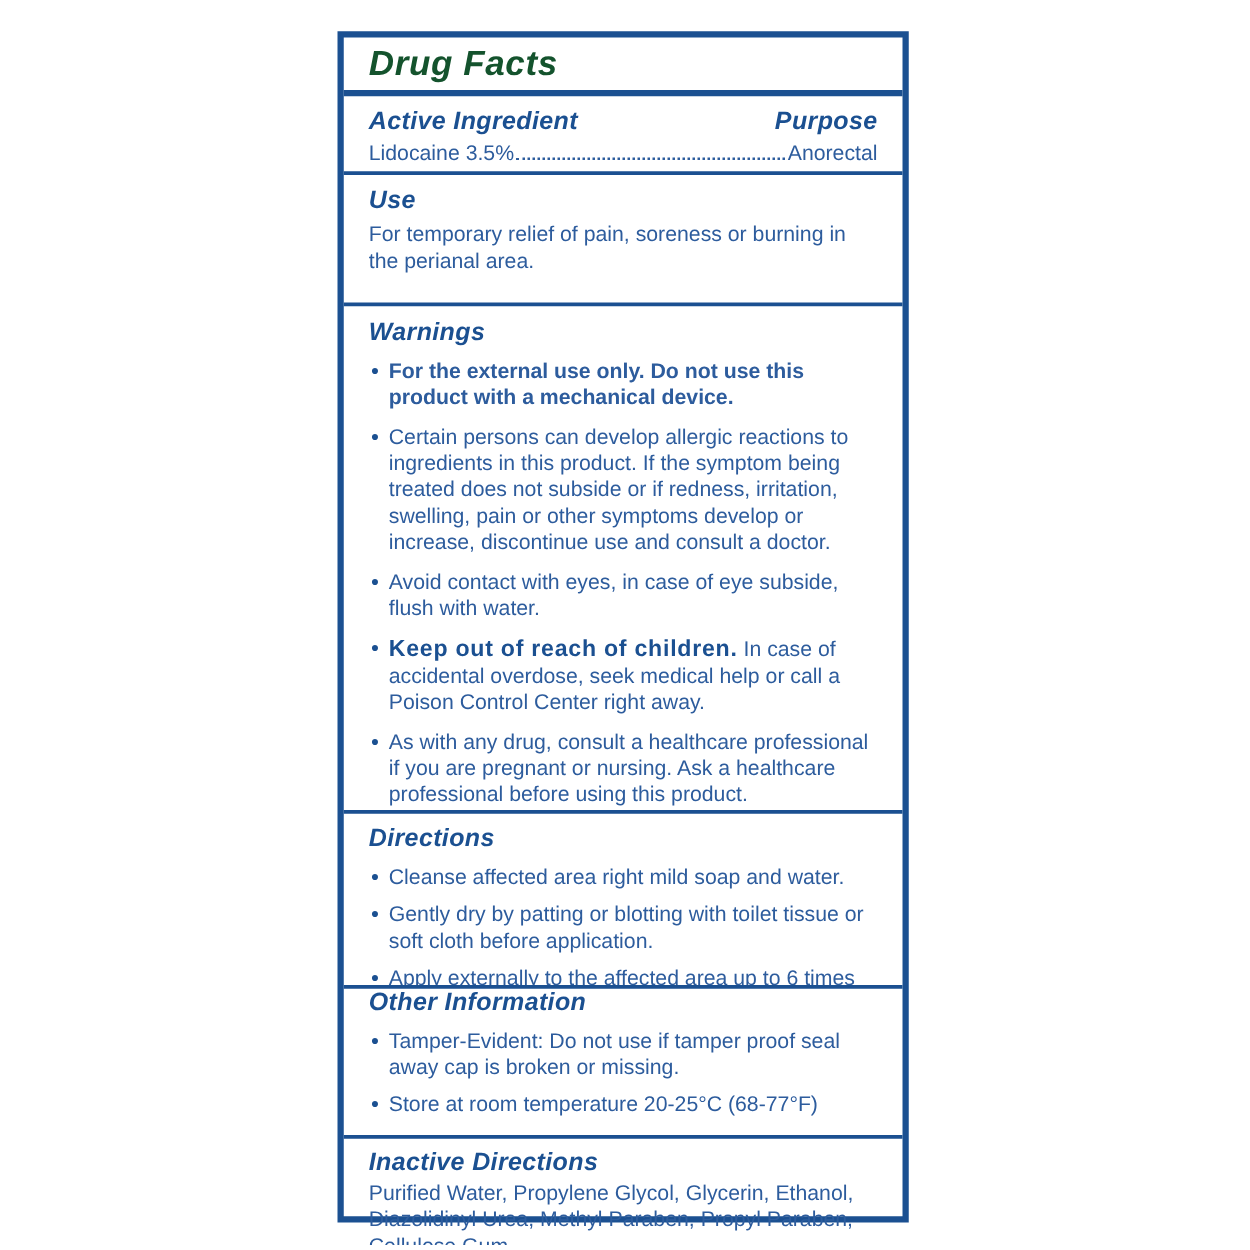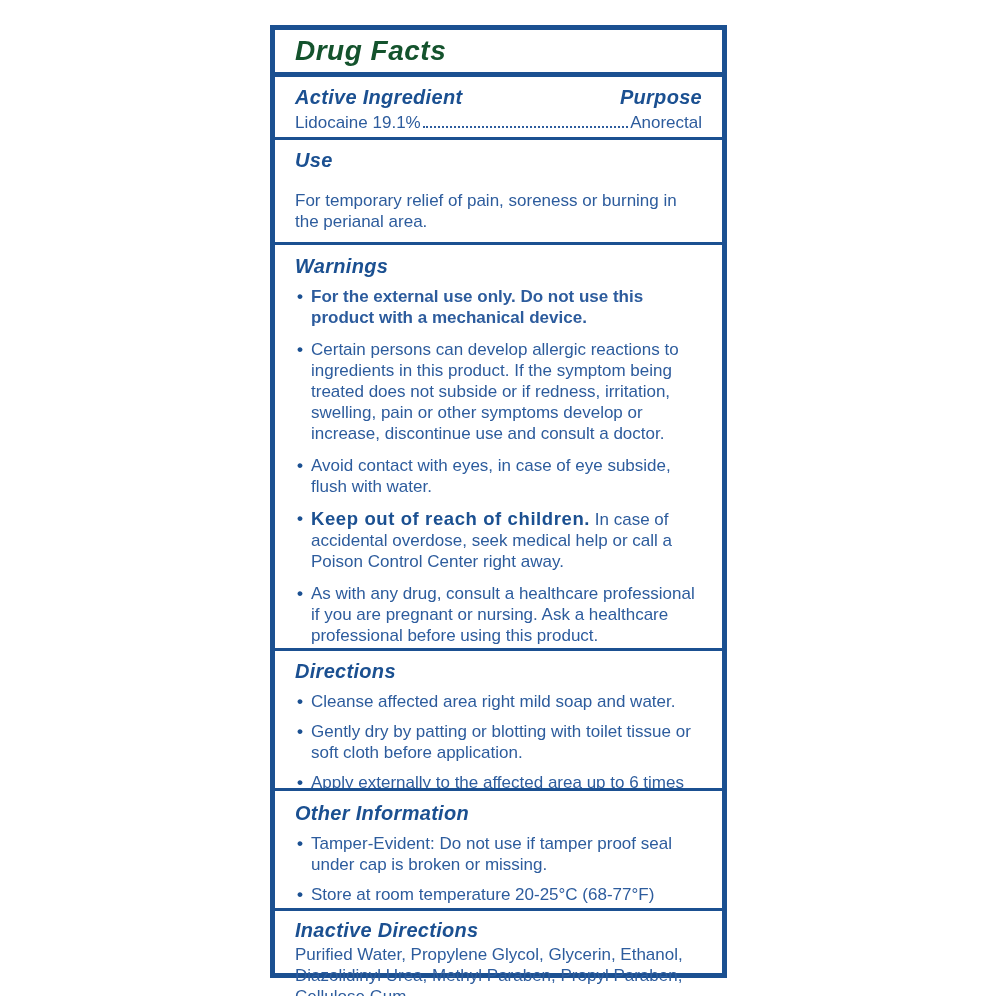--- a/index.html
+++ b/index.html
@@ -64,24 +64,24 @@
     font-size: 17px;
     color: #2d5c9d;
   }
   .leader {
     flex: 1 1 auto;
     border-bottom: 2px dotted #2d5c9d;
     margin: 0 2px 3px 2px;
     min-width: 20px;
   }
   .sec-use { height: 105px; padding-top: 9px; }
-  .sec-use .body-text { margin-top: 18px; }
+  .sec-use .body-text { margin-top: 5px; }
   .sec-warnings { height: 406px; padding-top: 10px; }
   .sec-directions { height: 140px; padding-top: 9px; }
-  .sec-other { height: 120px; padding-top: 11px; }
+  .sec-other { height: 120px; }
   .sec-inactive { height: 85px; padding-top: 8px; border-bottom: none; }
   .sec-inactive .body-text { margin-top: 2px; }
   ul.bullets {
     list-style: none;
     margin: 8px 0 0 0;
     padding: 0;
   }
   ul.bullets li {
     position: relative;
     padding-left: 16px;
@@ -123,21 +123,21 @@
   <div class="sec sec-header">
     <span class="drug-facts-title">Drug Facts</span>
   </div>
 
   <div class="sec sec-active">
     <div class="active-head-row">
       <span class="heading">Active Ingredient</span>
       <span class="heading">Purpose</span>
     </div>
     <div class="active-row">
-      <span>Lidocaine 19.1%</span>
+      <span>Lidocaine 3.5%</span>
       <span class="leader"></span>
       <span>Anorectal</span>
     </div>
   </div>
 
   <div class="sec sec-use">
     <div class="heading">Use</div>
     <div class="body-text">For temporary relief of pain, soreness or burning in the perianal area.</div>
   </div>
 
@@ -167,21 +167,21 @@
     <ul class="bullets">
       <li>Cleanse affected area right mild soap and water.</li>
       <li>Gently dry by patting or blotting with toilet tissue or soft cloth before application.</li>
       <li>Apply externally to the affected area up to 6 times daily.</li>
     </ul>
   </div>
 
   <div class="sec sec-other">
     <div class="heading">Other Information</div>
     <ul class="bullets">
-      <li>Tamper-Evident: Do not use if tamper proof seal under cap is broken or missing.</li>
+      <li>Tamper-Evident: Do not use if tamper proof seal away cap is broken or missing.</li>
       <li>Store at room temperature 20-25°C (68-77°F)</li>
     </ul>
   </div>
 
   <div class="sec sec-inactive">
     <div class="heading">Inactive Directions</div>
     <div class="body-text">Purified Water, Propylene Glycol, Glycerin, Ethanol, Diazolidinyl Urea, Methyl Paraben, Propyl Paraben, Cellulose Gum.</div>
   </div>
 
 </div>

